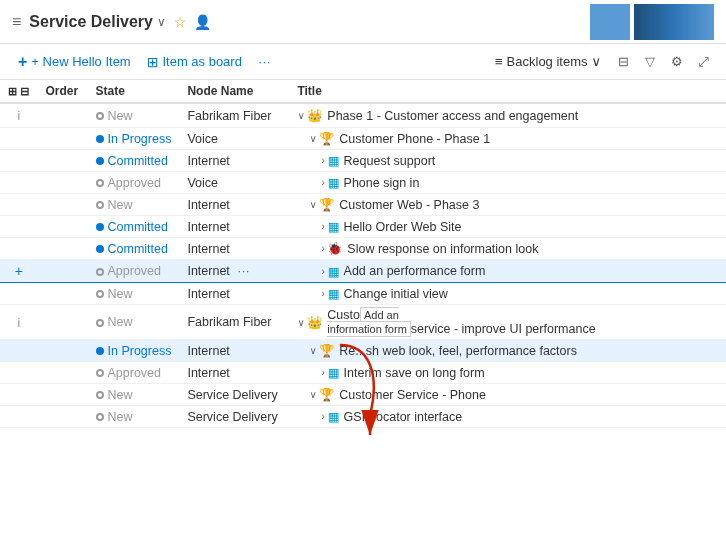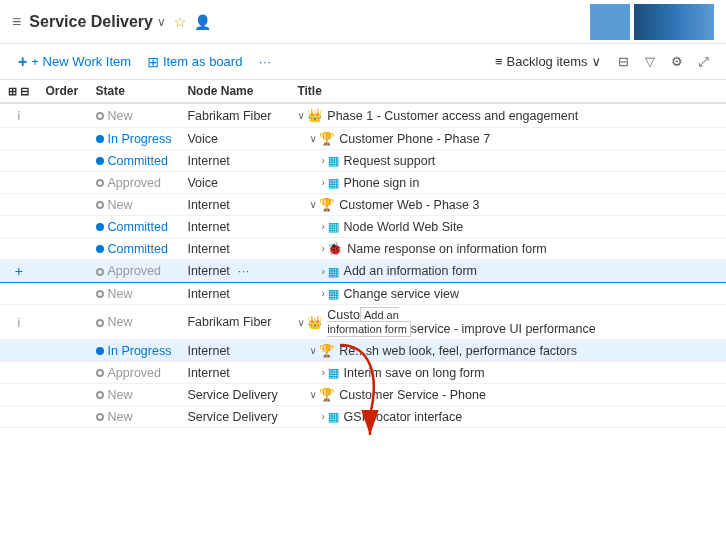--- a/index.html
+++ b/index.html
@@ -67,21 +67,21 @@
   <span class="header-star">☆</span>
   <span class="header-person">👤</span>
   <div class="header-spacer"></div>
   <div class="header-img-placeholder"></div>
   <div class="header-img-placeholder2"></div>
 </div>
 
 <div class="toolbar">
   <button class="toolbar-btn">
     <span class="toolbar-plus">+</span>
-    <span>+ New Work Item</span>
+    <span>+ New Hello Item</span>
   </button>
   <button class="toolbar-btn">
     <span style="font-size:14px;">⊞</span>
     <span>Item as board</span>
   </button>
   <button class="toolbar-btn">
     <span>···</span>
   </button>
   <div class="toolbar-right">
     <button class="toolbar-right-btn backlog-btn">
@@ -135,21 +135,21 @@
 
       <tr>
         <td></td>
         <td></td>
         <td><span class="state-dot dot-inprogress"></span><span style="color:#0078d4;">In Progress</span></td>
         <td>Voice</td>
         <td>
           <span class="title-indent indent-1">
             <span class="chevron">∨</span>
             <span style="color:#773b93; margin-right:4px;">🏆</span>
-            <span>Customer Phone - Phase 7</span>
+            <span>Customer Phone - Phase 1</span>
           </span>
         </td>
       </tr>
 
       <tr>
         <td></td>
         <td></td>
         <td><span class="state-dot dot-committed"></span><span style="color:#0078d4;">Committed</span></td>
         <td>Internet</td>
         <td>
@@ -191,65 +191,65 @@
 
       <tr>
         <td></td>
         <td></td>
         <td><span class="state-dot dot-committed"></span><span style="color:#0078d4;">Committed</span></td>
         <td>Internet</td>
         <td>
           <span class="title-indent indent-2">
             <span class="chevron">›</span>
             <span style="color:#009ccc; margin-right:4px;">▦</span>
-            <span>Node World Web Site</span>
+            <span>Hello Order Web Site</span>
           </span>
         </td>
       </tr>
 
       <tr>
         <td></td>
         <td></td>
         <td><span class="state-dot dot-committed"></span><span style="color:#0078d4;">Committed</span></td>
         <td>Internet</td>
         <td>
           <span class="title-indent indent-2">
             <span class="chevron">›</span>
             <span style="color:#cc293d; margin-right:4px;">🐞</span>
-            <span>Name response on information form</span>
+            <span>Slow response on information look</span>
           </span>
         </td>
       </tr>
 
       <tr class="highlighted-row add-row" style="border-top: 1px solid #0078d4; border-bottom: 1px solid #0078d4;">
         <td style="text-align:center;">
           <span class="plus-icon">+</span>
         </td>
         <td></td>
         <td><span class="state-dot dot-approved"></span><span style="color:#999;">Approved</span></td>
         <td>Internet <span class="ellipsis-btn">···</span></td>
         <td>
           <span class="title-indent indent-2">
             <span class="chevron">›</span>
             <span style="color:#009ccc; margin-right:4px;">▦</span>
-            <span>Add an information form</span>
-          </span>
-        </td>
-      </tr>
-
-      <tr>
-        <td></td>
-        <td></td>
-        <td><span class="state-dot dot-new"></span><span style="color:#999;">New</span></td>
-        <td>Internet</td>
-        <td>
-          <span class="title-indent indent-2">
-            <span class="chevron">›</span>
-            <span style="color:#009ccc; margin-right:4px;">▦</span>
-            <span>Change service view</span>
+            <span>Add an performance form</span>
+          </span>
+        </td>
+      </tr>
+
+      <tr>
+        <td></td>
+        <td></td>
+        <td><span class="state-dot dot-new"></span><span style="color:#999;">New</span></td>
+        <td>Internet</td>
+        <td>
+          <span class="title-indent indent-2">
+            <span class="chevron">›</span>
+            <span style="color:#009ccc; margin-right:4px;">▦</span>
+            <span>Change initial view</span>
           </span>
         </td>
       </tr>
 
       <tr>
         <td style="color:#999; text-align:center;">ℹ</td>
         <td></td>
         <td><span class="state-dot dot-new"></span><span style="color:#999;">New</span></td>
         <td>Fabrikam Fiber</td>
         <td>

